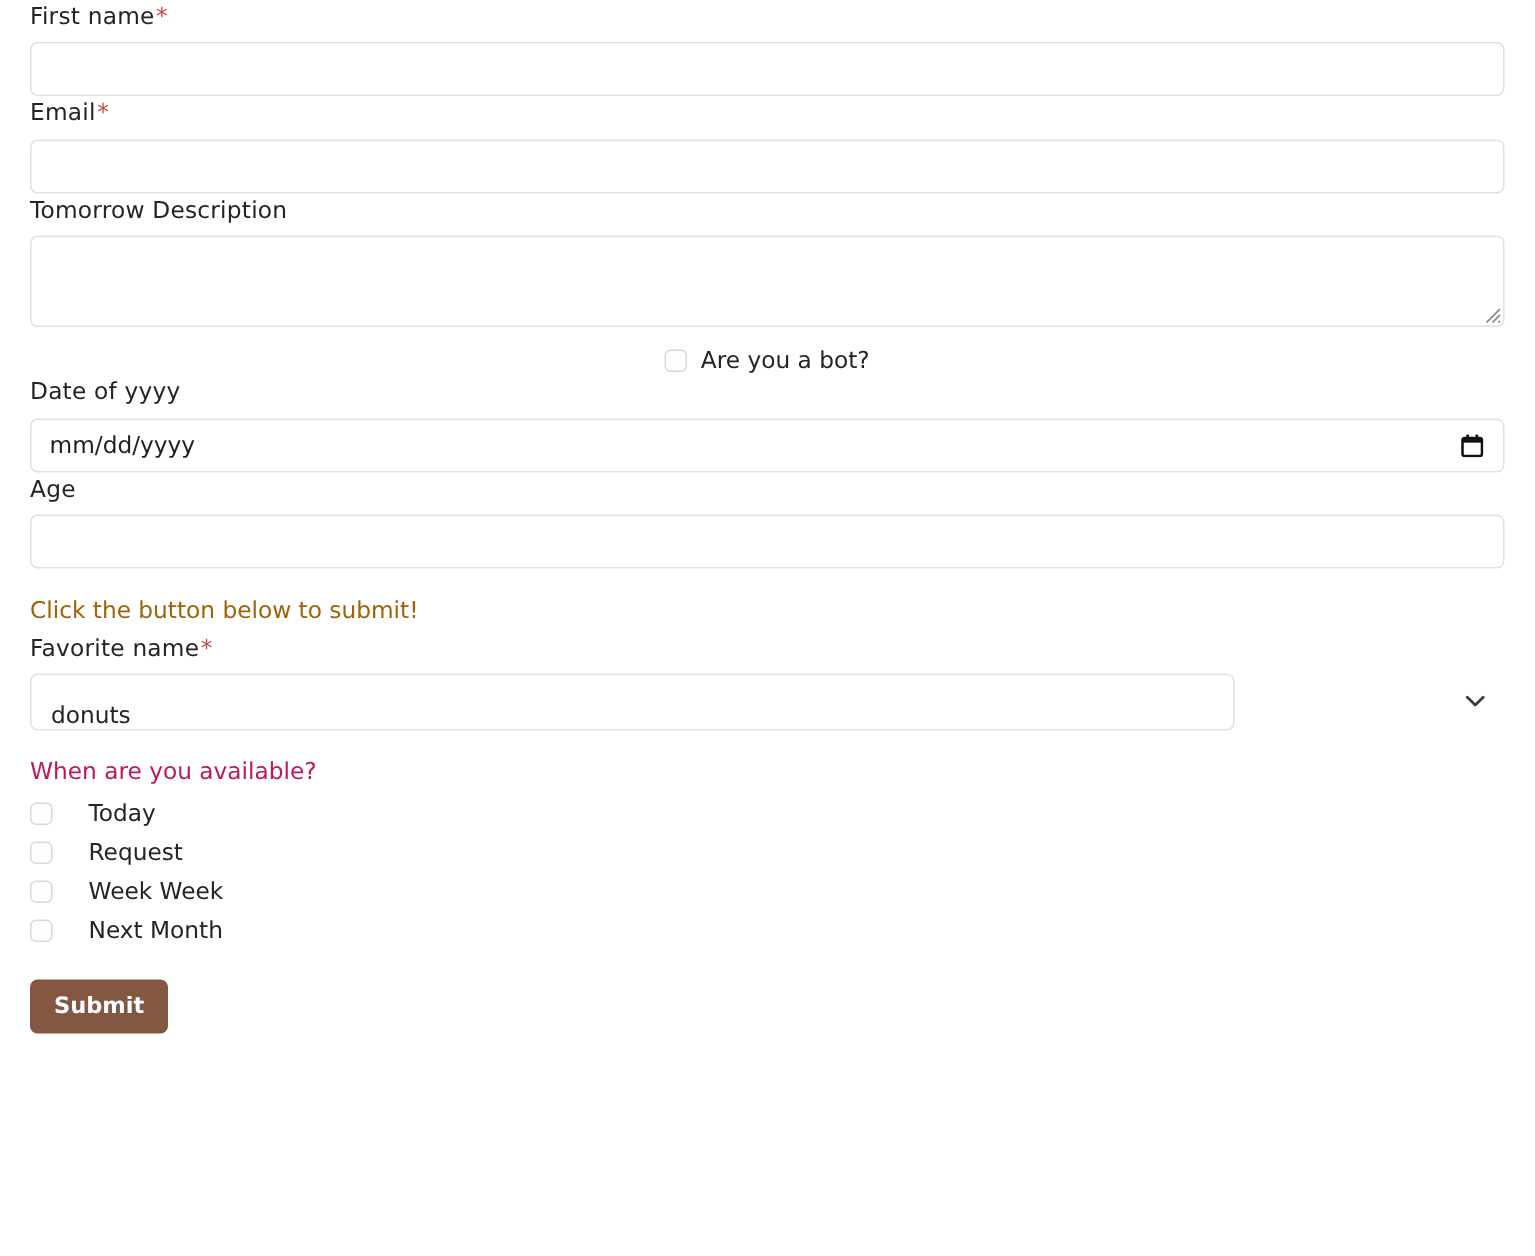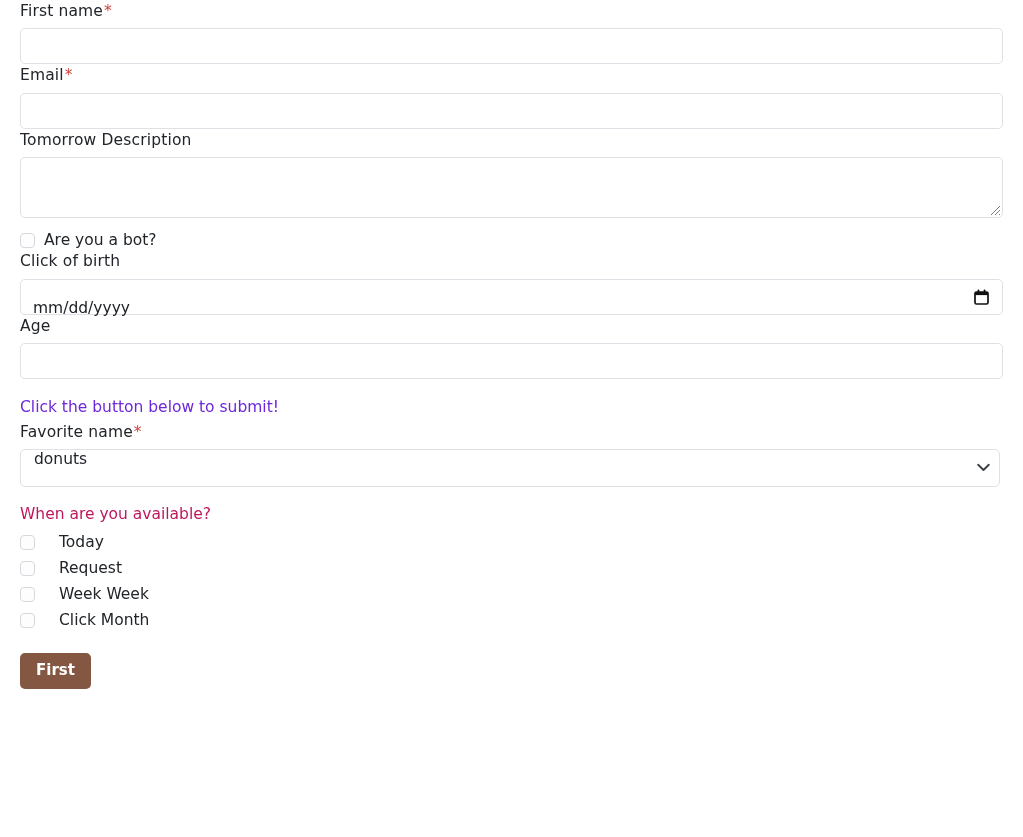--- a/index.html
+++ b/index.html
@@ -93,40 +93,41 @@
     background: #ffffff;
     font-family: "DejaVu Sans", sans-serif;
     font-size: 15.5px;
     color: #212529;
     padding: 5px 12px;
     outline: none;
   }
   .date-placeholder {
     position: absolute;
     left: 13px;
-    top: 11px;
+    top: 0;
     height: 36px;
     line-height: 36px;
     font-size: 15.5px;
     color: #1c1f23;
     pointer-events: none;
   }
   .calendar-icon {
     position: absolute;
     right: 14px;
     top: 10px;
     width: 15px;
     height: 16px;
     pointer-events: none;
   }
   .checkbox-row {
     display: flex;
     align-items: center;
     padding-top: 13px;
     padding-bottom: 1px;
+    justify-content: center;
   }
   .cb {
     box-sizing: border-box;
     width: 15px;
     height: 15px;
     min-width: 15px;
     border: 1px solid #d5d9de;
     border-radius: 4px;
     background: #fdfdfe;
     margin: 0;
@@ -140,43 +141,43 @@
     line-height: 1.2;
     color: #212529;
     margin-left: 9px;
   }
   .select-wrap {
     position: relative;
     width: 983px;
   }
   .select-box {
     box-sizing: border-box;
-    width: 980px;
+    width: 803px;
     height: 38px;
     border: 1px solid #dee2e6;
     border-radius: 5px;
     background: #ffffff;
     font-size: 15.5px;
     color: #212529;
     padding: 0 30px 0 13px;
     display: flex;
-    align-items: flex-start;
+    align-items: flex-end;
   }
   .chevron {
     position: absolute;
     right: 13px;
     top: 14px;
     width: 13px;
     height: 9px;
     pointer-events: none;
   }
   .plain-text {
     font-size: 15.5px;
     line-height: 1.5;
-    color: #6d28d9;
+    color: #a16207;
     padding-top: 17px;
     padding-bottom: 2px;
   }
   .group-label {
     font-size: 15.5px;
     line-height: 1.5;
     color: #be185d;
     padding-top: 16px;
     padding-bottom: 3px;
   }
@@ -236,21 +237,21 @@
   </div>
 
   
   <div class="checkbox-row">
     <input class="cb" type="checkbox" style="">
     <span class="cb-label">Are you a bot?</span>
   </div>
 
   
   <div class="field">
-    <label class="field-label">Click of birth</label>
+    <label class="field-label">Date of yyyy</label>
     <div class="date-wrap">
       <input class="date-input" type="text" style="">
       <span class="date-placeholder">mm/dd/yyyy</span>
       <svg class="calendar-icon" viewBox="0 0 15 16">
         <rect x="1" y="3" width="13" height="12" rx="1.5" fill="none" stroke="#111111" stroke-width="1.7"></rect>
         <rect x="1" y="3" width="13" height="3.1" fill="#111111"></rect>
         <rect x="3.6" y="0.6" width="1.7" height="3.4" rx="0.6" fill="#111111"></rect>
         <rect x="9.7" y="0.6" width="1.7" height="3.4" rx="0.6" fill="#111111"></rect>
       </svg>
     </div>
@@ -288,20 +289,20 @@
     <div class="check-item">
       <input class="cb" type="checkbox" style="">
       <span class="cb-label">Request</span>
     </div>
     <div class="check-item">
       <input class="cb" type="checkbox" style="">
       <span class="cb-label">Week Week</span>
     </div>
     <div class="check-item">
       <input class="cb" type="checkbox" style="">
-      <span class="cb-label">Click Month</span>
-    </div>
-  </div>
-
-  
-  <button class="submit-btn">First</button>
+      <span class="cb-label">Next Month</span>
+    </div>
+  </div>
+
+  
+  <button class="submit-btn">Submit</button>
 
 </div>
 
 </body></html>

